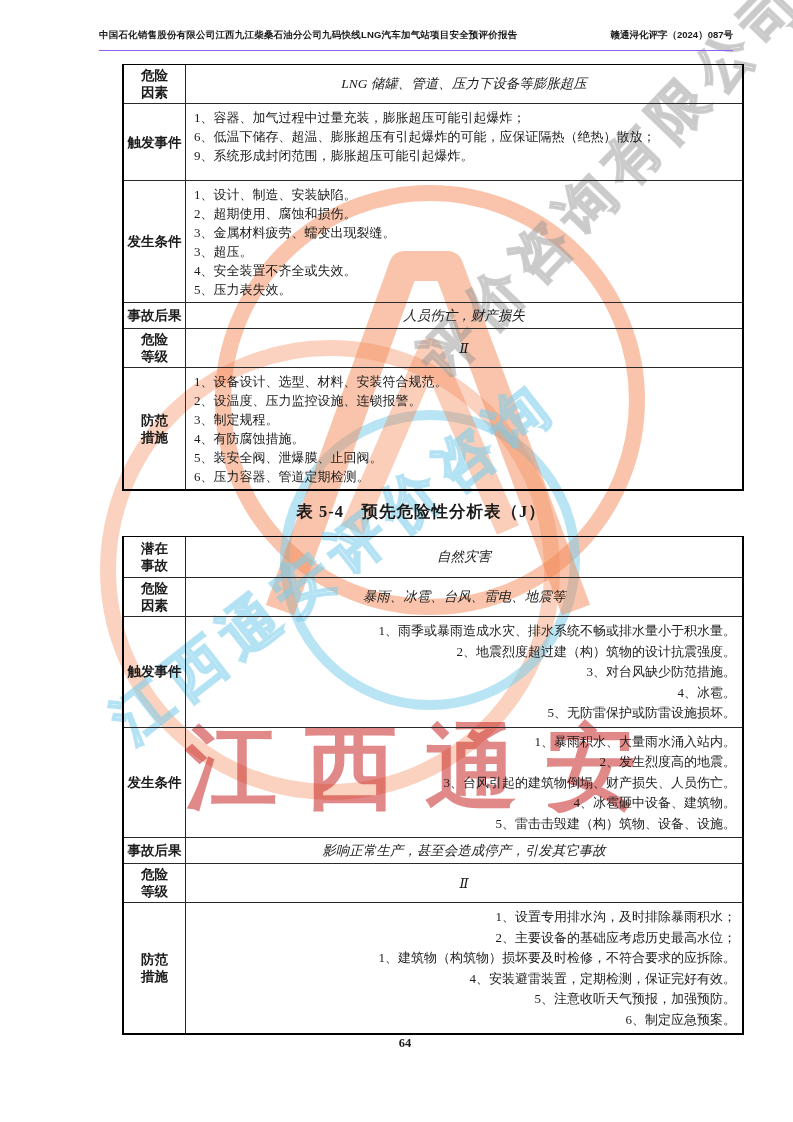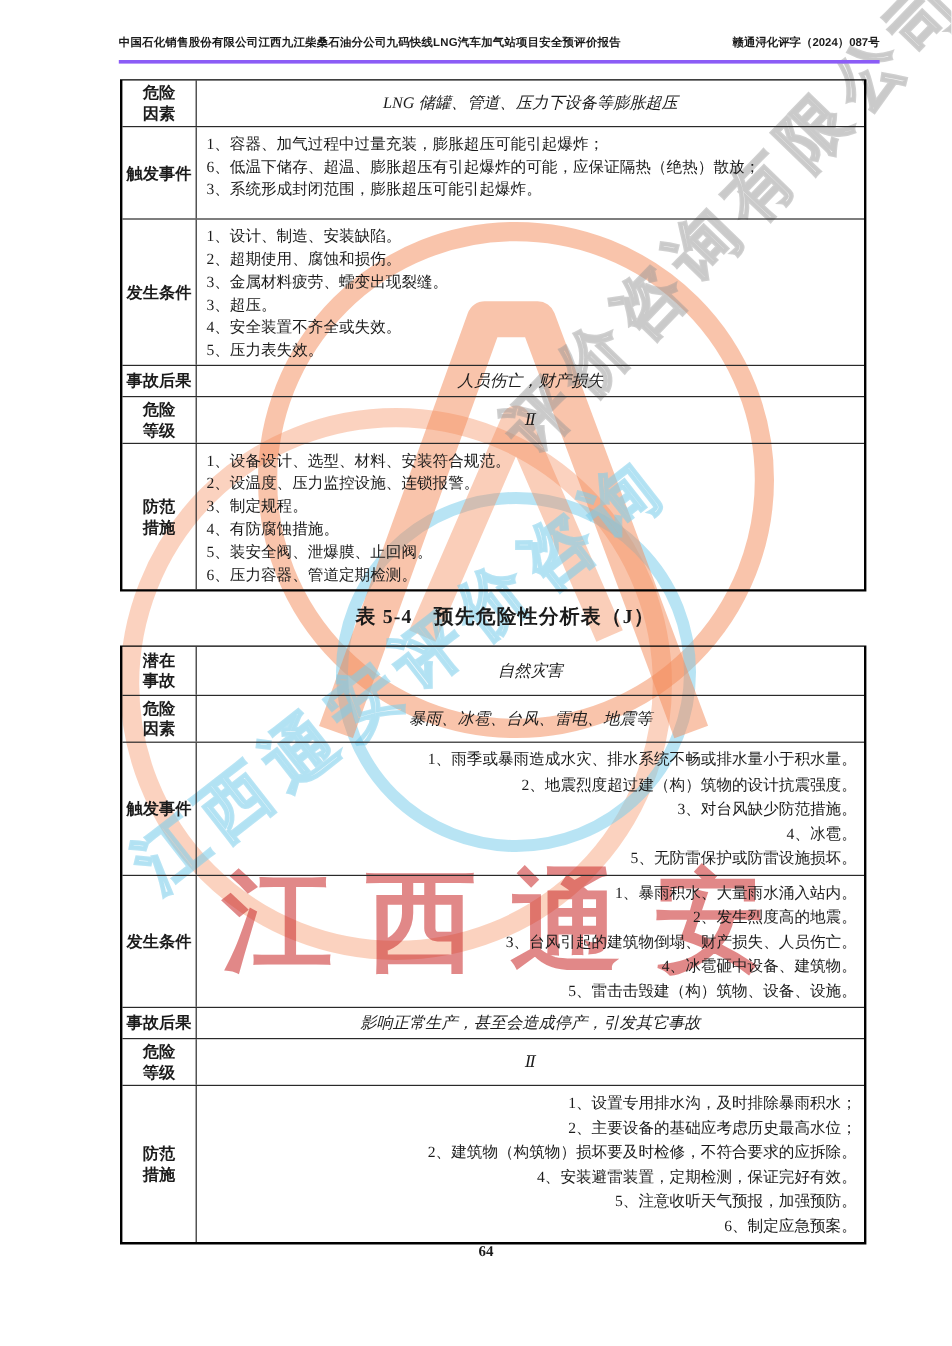--- a/index.html
+++ b/index.html
@@ -26,26 +26,26 @@
            color:rgba(160,160,160,0.10);-webkit-text-stroke:2px var(--wm-gray);}
   .wm-text.gray{font-size:56px;left:430px;top:330px;transform:rotate(-46deg);transform-origin:left center;}
   .wm-text.cyan{font-size:58px;left:120px;top:690px;transform:rotate(-38deg);transform-origin:left center;
                 -webkit-text-stroke:2px var(--wm-cyan);color:rgba(125,205,235,0.10);}
   .wm-text.red{font-size:92px;left:185px;top:706px;transform:none;color:var(--wm-red);
                -webkit-text-stroke:0;letter-spacing:28px;font-family:"Liberation Serif",serif;}
 
   
   .content{position:relative;z-index:1;padding:14px 60px 0 99px;}
   .doc-header{display:flex;justify-content:space-between;align-items:flex-end;
-              border-bottom:3px solid #8b5cf6;padding-bottom:8px;
+              border-bottom:1px solid #8b5cf6;padding-bottom:8px;
               font-family:"Liberation Sans","DejaVu Sans",sans-serif;}
   .doc-header .left{font-size:9.5px;font-weight:bold;letter-spacing:.2px;}
   .doc-header .right{font-size:9.5px;font-weight:bold;white-space:nowrap;margin-left:14px;margin-top:15px;}
 
-  .ptable{width:622px;margin-left:1px;border:2px solid #000;border-top-width:1px;margin-top:13px;
+  .ptable{width:622px;margin-left:23px;border:2px solid #000;border-top-width:1px;margin-top:13px;
           background:transparent;}
   .trow{display:grid;grid-template-columns:62px 1fr;border-top:1px solid var(--border);}
   .trow:first-child{border-top:none;}
   .tlabel{border-right:1px solid var(--border);display:flex;align-items:center;justify-content:center;
           font-weight:bold;font-size:13.5px;line-height:17px;text-align:center;white-space:pre-line;
           font-family:"Liberation Sans","DejaVu Sans",sans-serif;padding:2px 0;}
   .tval{display:flex;align-items:center;justify-content:center;text-align:center;
         font-size:13.5px;padding:2px 6px;font-style:italic;}
   .tlist{padding:4px 6px 3px 8px;font-size:13px;}
   .tlist .ln{line-height:19px;}
@@ -90,21 +90,21 @@
       <div class="trow h38">
         <div class="tlabel">危险
 因素</div>
         <div class="tval">LNG 储罐、管道、压力下设备等膨胀超压</div>
       </div>
       <div class="trow h77">
         <div class="tlabel">触发事件</div>
         <div class="tlist">
           <div class="ln">1、容器、加气过程中过量充装，膨胀超压可能引起爆炸；</div>
           <div class="ln">6、低温下储存、超温、膨胀超压有引起爆炸的可能，应保证隔热（绝热）散放；</div>
-          <div class="ln">3、系统形成封闭范围，膨胀超压可能引起爆炸。</div>
+          <div class="ln">9、系统形成封闭范围，膨胀超压可能引起爆炸。</div>
         </div>
       </div>
       <div class="trow h113">
         <div class="tlabel">发生条件</div>
         <div class="tlist">
           <div class="ln">1、设计、制造、安装缺陷。</div>
           <div class="ln">2、超期使用、腐蚀和损伤。</div>
           <div class="ln">3、金属材料疲劳、蠕变出现裂缝。</div>
           <div class="ln">3、超压。</div>
           <div class="ln">4、安全装置不齐全或失效。</div>
@@ -175,21 +175,21 @@
         <div class="tlabel">危险
 等级</div>
         <div class="tval">Ⅱ</div>
       </div>
       <div class="trow h125">
         <div class="tlabel">防范
 措施</div>
         <div class="tlist">
           <div class="ln">1、设置专用排水沟，及时排除暴雨积水；</div>
           <div class="ln">2、主要设备的基础应考虑历史最高水位；</div>
-          <div class="ln">2、建筑物（构筑物）损坏要及时检修，不符合要求的应拆除。</div>
+          <div class="ln">1、建筑物（构筑物）损坏要及时检修，不符合要求的应拆除。</div>
           <div class="ln">4、安装避雷装置，定期检测，保证完好有效。</div>
           <div class="ln">5、注意收听天气预报，加强预防。</div>
           <div class="ln">6、制定应急预案。</div>
         </div>
       </div>
     </div>
 
   </div>
 
   <div class="page-number">64</div>

